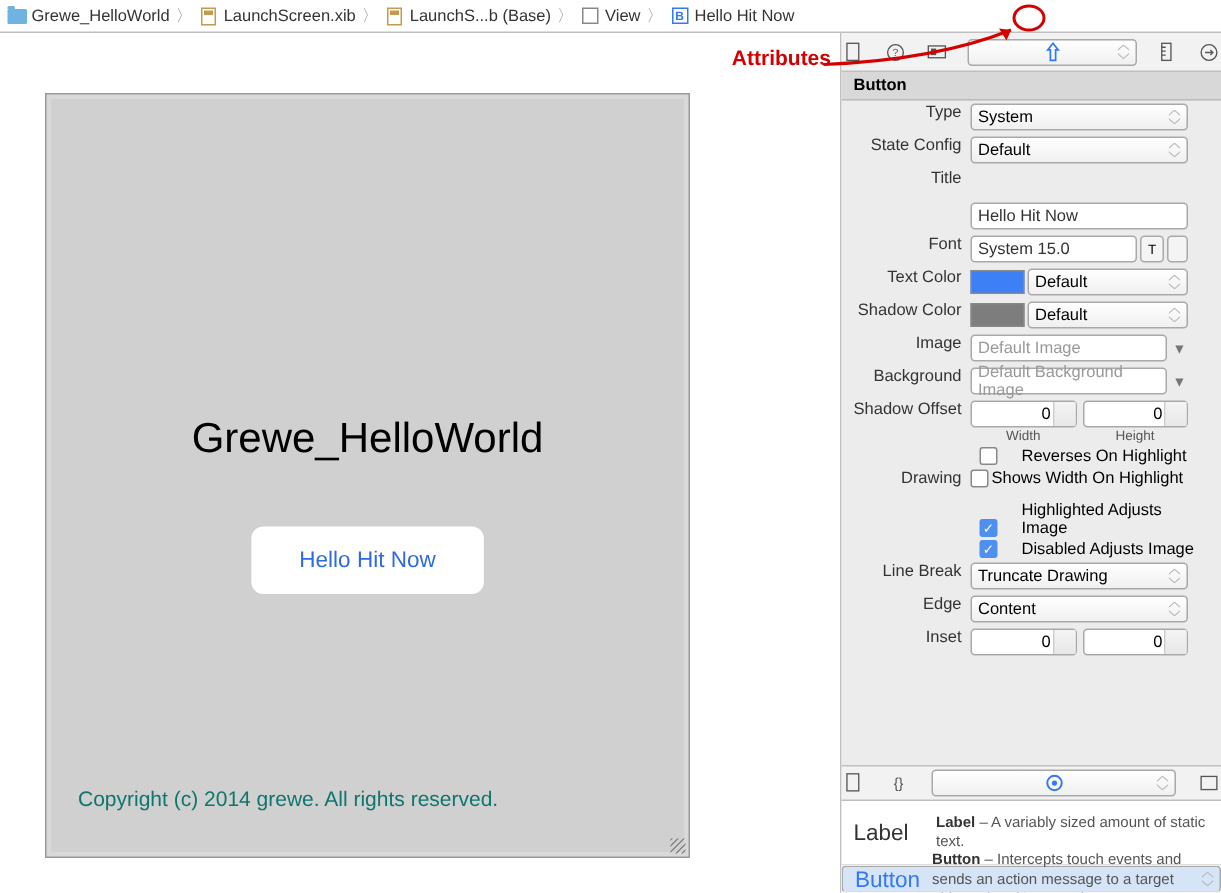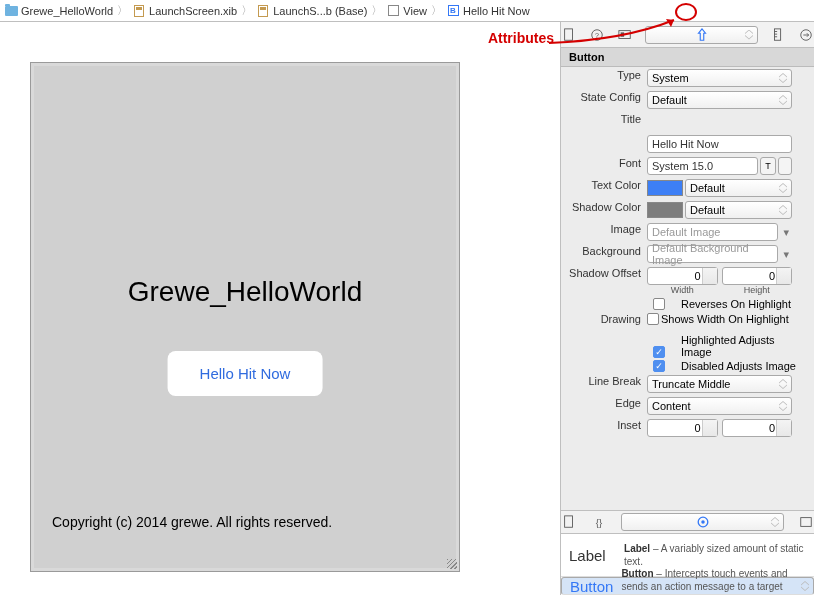--- a/index.html
+++ b/index.html
@@ -20,21 +20,21 @@
 
 .main { display: flex; height: calc(100% - 22px); }
 .canvas-pane { width: 560px; background:#fff; position:relative; padding: 40px 30px; }
 .inspector-pane { flex:1; background:#ececec; border-left:1px solid #bfbfbf; display:flex; flex-direction:column; }
 
 
 .canvas-frame { width: 430px; height: 510px; background:#d9d9d9; border:1px solid #9a9a9a; position:relative; }
 .canvas-inner { position:absolute; inset:3px; background:#d0d0d0; }
 .lbl-title { position:absolute; top:210px; left:0; right:0; text-align:center; font-size:28px; font-weight:500; color:#000; }
 .btn-hello { position:absolute; top:285px; left:50%; transform:translateX(-50%); background:#fff; border-radius:8px; padding: 14px 32px; color:#2f6bdf; font-size:15px; }
-.lbl-copy { position:absolute; bottom:38px; left:18px; font-size:14px; color:#000000; }
+.lbl-copy { position:absolute; bottom:28px; left:18px; font-size:14px; color:#0f766e; }
 .resize { position:absolute; bottom:2px; right:2px; width:10px; height:10px; background:repeating-linear-gradient(135deg,#888 0 1px,transparent 1px 3px); }
 
 
 .annot-circle { position:absolute; top:3px; right:117px; width:22px; height:18px; border:2px solid #d40000; border-radius:50%; z-index:20; pointer-events:none; }
 .annot-text { position:absolute; top:30px; right:260px; color:#d40000; font-weight:bold; font-size:14px; z-index:20; pointer-events:none;}
 .annot-arrow { position:absolute; top:15px; right:130px; width:140px; height:30px; z-index:19; pointer-events:none;}
 
 
 .insp-tabs { height:26px; background:#f2f2f2; border-bottom:1px solid #bfbfbf; display:flex; align-items:center; justify-content:center; gap:12px; }
 .insp-tab { width:16px; height:16px; display:flex; align-items:center; justify-content:center; color:#555; }
@@ -274,21 +274,21 @@
           <span>Highlighted Adjusts Image</span>
         </div>
       <div class="chk-row">
           <div class="chk on">✓</div>
           <span>Disabled Adjusts Image</span>
         </div>
 
       <div class="row">
           <div class="row-lbl">Line Break</div>
           <div class="row-ctrl">
-            <div class="sel">Truncate Middle</div>
+            <div class="sel">Truncate Drawing</div>
           </div>
         </div>
 
       <div class="row">
           <div class="row-lbl">Edge</div>
           <div class="row-ctrl">
             <div class="sel">Content</div>
           </div>
         </div>
 

